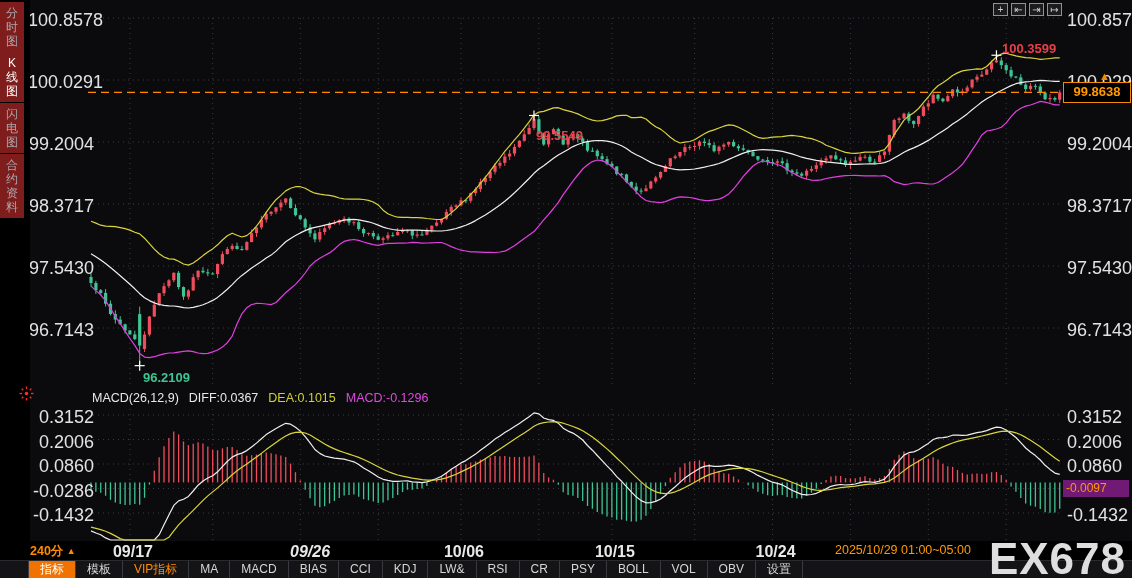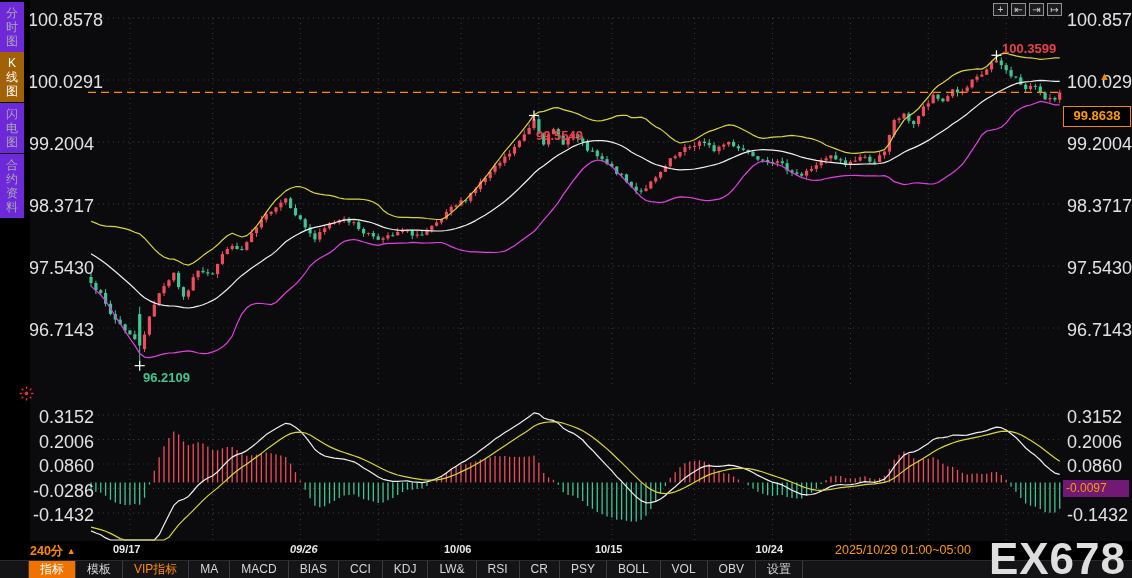--- a/index.html
+++ b/index.html
@@ -1,59 +1,59 @@
 <!DOCTYPE html>
 <html><head>
 <meta charset="utf-8">
 <style>
   html,body{margin:0;padding:0;background:#000;}
   #app{position:relative;width:1132px;height:578px;background:#0b0b0d;overflow:hidden;
        font-family:"Liberation Sans",sans-serif;-webkit-font-smoothing:antialiased;}
   
   .sidebar{position:absolute;left:0;top:0;width:30px;height:560px;background:#000;z-index:6;}
-  .side-tab{position:absolute;left:0;width:24px;background:#6d28d9;color:#a8a8ae;font-size:12px;
+  .side-tab{position:absolute;left:0;width:24px;background:#7f1d1d;color:#a8a8ae;font-size:12px;
             line-height:14px;text-align:center;padding:4px 5px 4px 5px;box-sizing:border-box;
             width:24px;word-break:break-all;cursor:pointer;}
-  .side-tab.active{background:#a16207;color:#fff;}
+  .side-tab.active{background:#7f1d1d;color:#fff;}
   
   .hdr{position:absolute;left:84px;top:1px;height:17px;display:flex;align-items:center;gap:9px;
        font-size:13px;color:#dedede;z-index:8;white-space:nowrap;}
   .hdr .sym{color:#f2f2f2;}
   .hdr .per{color:#f4511e;}
   .hdr .upper{color:#cfcf3d;}
   .hdr .lower{color:#e049e0;}
   .plus-circle{color:#f07200;font-size:13px;line-height:13px;cursor:pointer;}
   .mini-chart-icon{width:14px;height:13px;background:#dce6f2;border-radius:2px;display:inline-block;cursor:pointer;}
   
   .tools{position:absolute;right:70px;top:3px;display:flex;gap:3px;z-index:8;}
   .tool-btn{width:15px;height:13px;border:1px solid #909095;background:#1c1c1f;color:#d0d0d0;
             font-size:10px;line-height:12px;text-align:center;box-sizing:border-box;cursor:pointer;}
   
   .axis-lab{position:absolute;font-size:18px;color:#e2e2e2;z-index:4;}
   .axis-lab.left{left:28px;width:66px;text-align:right;}
   .axis-lab.right{left:1067px;width:64px;text-align:left;}
   .price-box{position:absolute;left:1063px;width:66px;height:19px;border:1px solid #f08a00;background:#000;
-             color:#ff9a00;font-size:13px;font-weight:bold;text-align:center;line-height:18px;z-index:6;margin-top:24px;}
+             color:#ff9a00;font-size:13px;font-weight:bold;text-align:center;line-height:18px;z-index:6;}
   .macd-box{position:absolute;left:1063px;width:66px;height:17px;background:#701a75;color:#ff9a00;
             font-size:12px;text-align:left;padding-left:3px;line-height:17px;z-index:6;box-sizing:border-box;}
   .up-arrow{position:absolute;left:1099px;top:70px;color:#f08a00;font-size:11px;z-index:7;}
   
   .macd-hdr{position:absolute;left:92px;top:391px;display:flex;gap:10px;font-size:12.5px;color:#e8e8e8;
             z-index:5;white-space:nowrap;}
   .macd-hdr .dea{color:#cfcf3d;}
   .macd-hdr .mac{color:#e049e0;}
   
   .ann{position:absolute;font-weight:bold;z-index:5;font-size:13px;white-space:nowrap;}
   .ann.red{color:#e8404a;}
   .ann.green{color:#3ec593;}
   
   .time-row{position:absolute;left:0;top:541px;width:1132px;height:19px;background:#000;z-index:6;}
   .period-lab{position:absolute;left:30px;top:2px;color:#ff8a00;font-size:12.5px;font-weight:bold;cursor:pointer;}
   .period-lab .tri{font-size:9px;position:relative;top:-1px;}
-  .date-lab{position:absolute;top:2px;color:#e8e8e8;font-size:11px;font-weight:bold;}
+  .date-lab{position:absolute;top:2px;color:#e8e8e8;font-size:16px;font-weight:bold;}
   .stamp{position:absolute;left:832px;top:1px;color:#ff9a00;font-size:12.5px;background:#000;padding:1px 3px;}
   
   .toolbar{position:absolute;left:0;top:560px;width:1132px;height:32px;background:#141417;
            border-top:1px solid #2a2a2e;display:flex;z-index:7;box-sizing:border-box;}
   .toolbar .spacer{width:28px;border-right:1px solid #3a3a40;}
   .tb-tab{padding:0 11px;font-size:12px;line-height:17px;color:#d6d6d6;border-right:1px solid #3a3a40;
           cursor:pointer;white-space:nowrap;}
   .tb-tab.active{background:#f07200;color:#fff;}
   .tb-tab.vip{color:#ff8a00;}
   .watermark{position:absolute;right:6px;top:540px;font-size:44px;font-weight:bold;color:#dedede;
@@ -769,20 +769,26 @@
       <div class="axis-lab left" style="top: 480.5px;">-0.0286</div>
       <div class="axis-lab right" style="top: 480.5px;">-0.0286</div>
       <div class="axis-lab left" style="top: 505px;">-0.1432</div>
       <div class="axis-lab right" style="top: 505px;">-0.1432</div>
     </div>
 
   <div class="up-arrow">▲</div>
   <div class="price-box" id="price-box" style="top: 82.3671px;">99.8638</div>
   <div class="macd-box" id="macd-box" style="top: 480px;">-0.0097</div>
 
+  <div class="macd-hdr">
+    <span>MACD(26,12,9)</span>
+    <span>DIFF:0.0367</span>
+    <span class="dea">DEA:0.1015</span>
+    <span class="mac">MACD:-0.1296</span>
+  </div>
 
   <div class="ann red" style="left:1002px;top:41px;">100.3599</div>
   <div class="ann red" style="left:536px;top:100px;margin-top:28px;">99.5549</div>
   <div class="ann green" style="left:143px;top:370px;">96.2109</div>
 
   <div class="time-row">
     <span class="period-lab"><span>240分</span> <span class="tri">▲</span></span>
     <span id="dates"><span class="date-lab" style="left: 112.944px;">09/17</span><span class="date-lab" style="left: 290px; font-style: italic;">09/26</span><span class="date-lab" style="left: 443.968px;">10/06</span><span class="date-lab" style="left: 594.876px;">10/15</span><span class="date-lab" style="left: 755.52px;">10/24</span></span>
     <span class="stamp">2025/10/29 01:00~05:00</span>
   </div>

